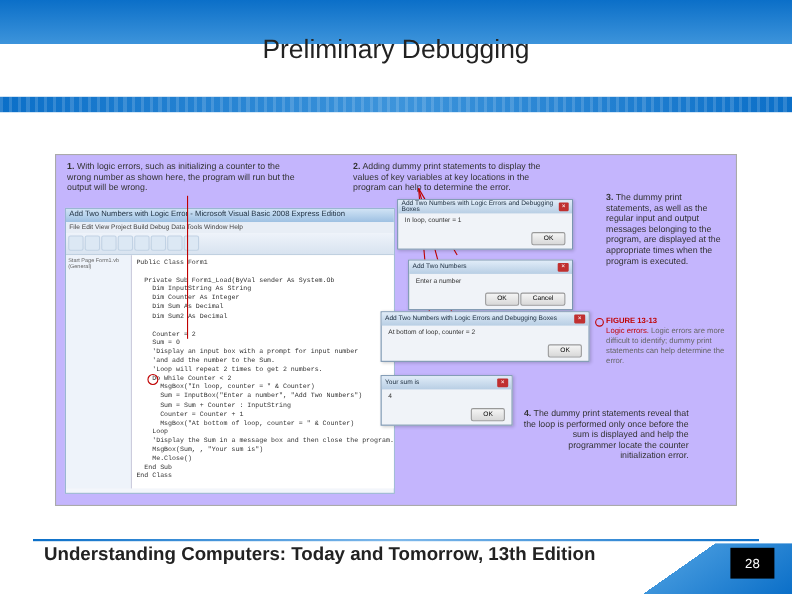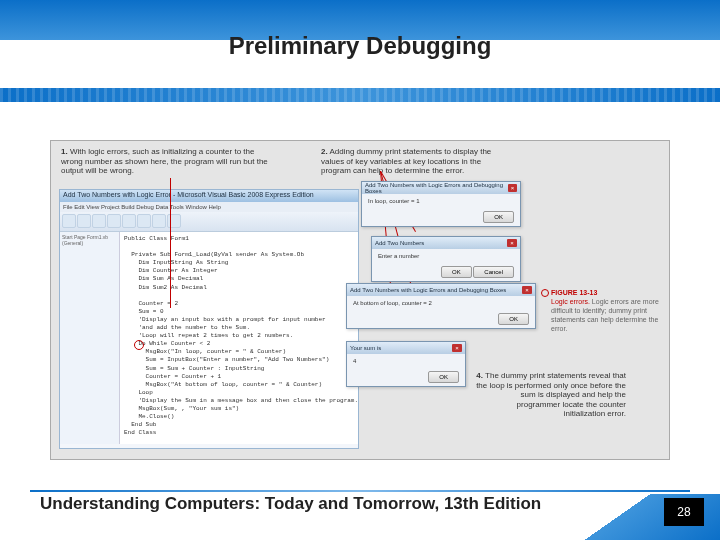--- a/index.html
+++ b/index.html
@@ -22,42 +22,42 @@
     top: 40px; left: 0;
     width: 720px; height: 60px;
     background: #fff;
   }
   .title {
     position: absolute;
     top: 32px; left: 0;
     width: 720px;
     text-align: center;
     font-size: 24px;
-    font-weight: bold;
+    font-weight: normal;
     color: #222;
   }
   .accent-bar {
     position: absolute;
     top: 88px; left: 0;
     width: 720px; height: 14px;
     background: linear-gradient(90deg, #0b6fc8 0%, #3d94db 50%, #0b6fc8 100%);
   }
   .accent-bar::after {
     content: '';
     position: absolute;
     top: 0; left: 0;
     width: 720px; height: 14px;
     background: repeating-linear-gradient(90deg, rgba(255,255,255,0.15) 0 3px, transparent 3px 8px);
   }
   .figure-frame {
     position: absolute;
     top: 140px; left: 50px;
     width: 620px; height: 320px;
     border: 1px solid #aaa;
-    background: #e5e5e5;
+    background: #c4b5fd;
   }
   .callout {
     position: absolute;
     font-size: 8px;
     line-height: 1.2;
     color: #333;
   }
   .callout .num {
     font-weight: bold;
     display: inline;
@@ -251,20 +251,24 @@
 
 <div class="figure-frame">
 
   <div class="callout c1">
     <span class="num">1.</span>
     <span>With logic errors, such as initializing a counter to the wrong number as shown here, the program will run but the output will be wrong.</span>
   </div>
   <div class="callout c2">
     <span class="num">2.</span>
     <span>Adding dummy print statements to display the values of key variables at key locations in the program can help to determine the error.</span>
+  </div>
+  <div class="callout c3">
+    <span class="num">3.</span>
+    <span>The dummy print statements, as well as the regular input and output messages belonging to the program, are displayed at the appropriate times when the program is executed.</span>
   </div>
   <div class="callout c4">
     <span class="num">4.</span>
     <span>The dummy print statements reveal that the loop is performed only once before the sum is displayed and help the programmer locate the counter initialization error.</span>
   </div>
 
   <div class="ide">
     <div class="ide-title">Add Two Numbers with Logic Error - Microsoft Visual Basic 2008 Express Edition</div>
     <div class="ide-menu">File  Edit  View  Project  Build  Debug  Data  Tools  Window  Help</div>
     <div class="ide-toolbar">

